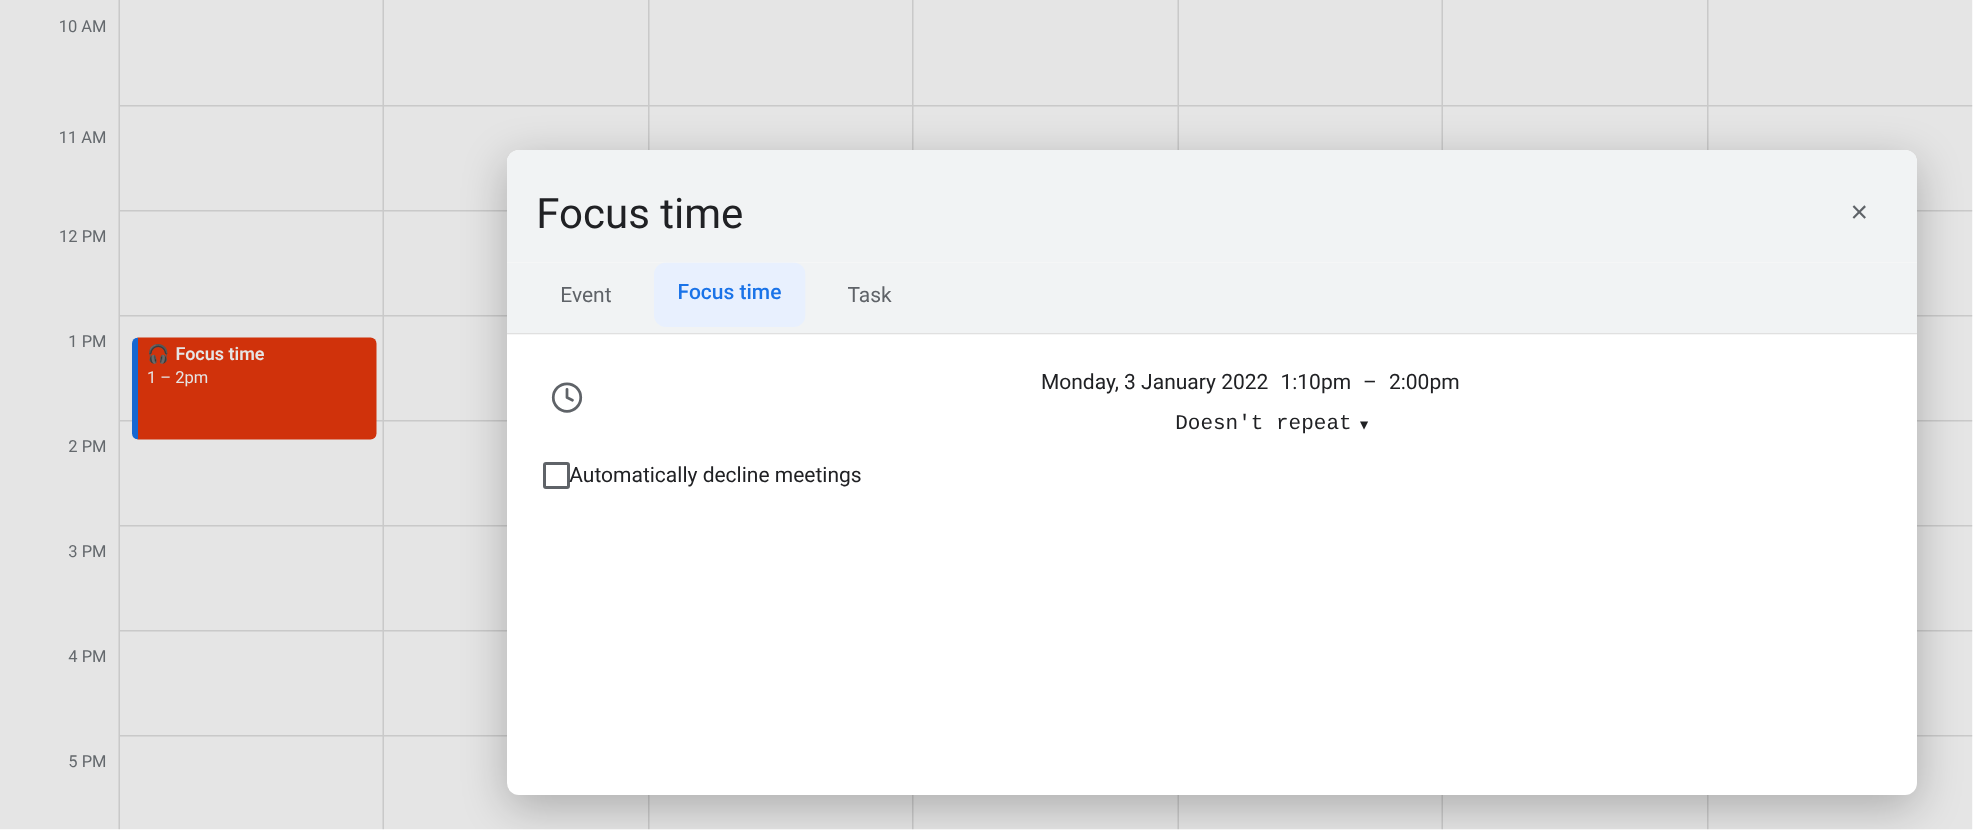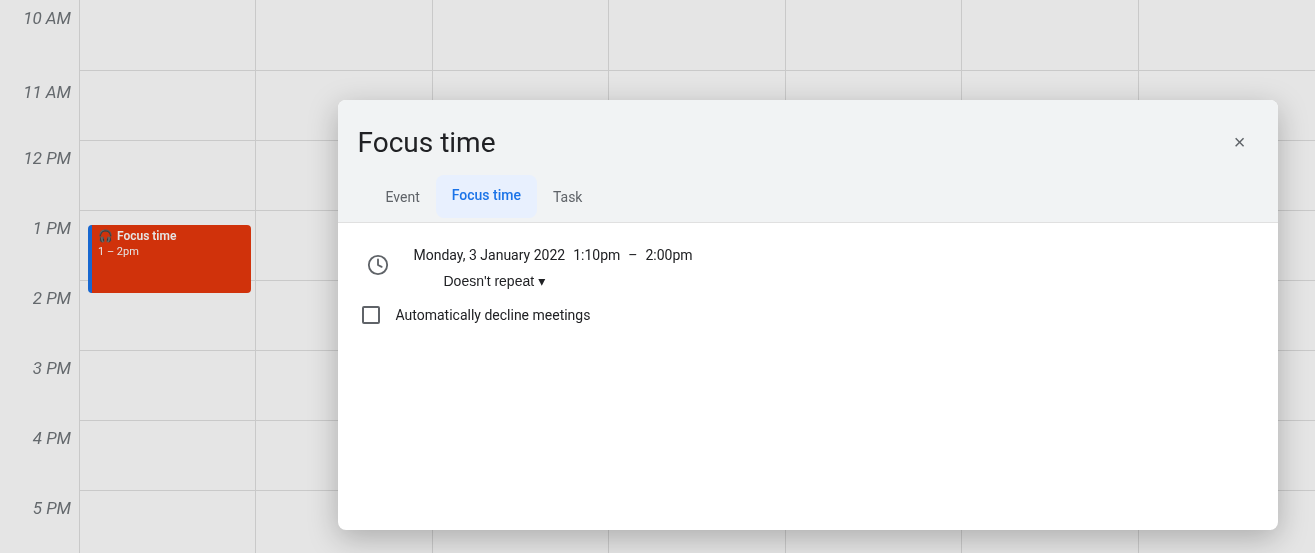--- a/index.html
+++ b/index.html
@@ -25,24 +25,23 @@
     .time-gutter {
       width: 80px;
       flex-shrink: 0;
       border-right: 1px solid #e0e0e0;
       position: relative;
     }
 
     .time-label {
       position: absolute;
       right: 8px;
-      font-size: 17px;
+      font-size: 11px;
       color: #70757a;
       transform: translateY(-50%);
-      font-style: italic;
     }
 
     .calendar-grid {
       flex: 1;
       display: grid;
       grid-template-columns: repeat(7, 1fr);
       position: relative;
     }
 
     .grid-col {
@@ -141,22 +140,22 @@
       transition: background 0.15s;
       flex-shrink: 0;
       align-self: flex-start;
       margin-top: 8px;
     }
 
     
     .tabs {
       display: flex;
       align-items: center;
-      gap: 0;
-      padding: 0 32px;
+      gap: 12px;
+      padding: 0 20px;
       background: #f1f3f4;
       border-bottom: 1px solid #e0e0e0;
     }
 
     .tab {
       padding: 12px 16px;
       font-size: 14px;
       color: #5f6368;
       cursor: pointer;
       border-bottom: 3px solid transparent;
@@ -197,20 +196,21 @@
       flex-shrink: 0;
       margin-top: 2px;
       color: #5f6368;
     }
 
     .row-content {
       flex: 1;
       display: flex;
       flex-direction: column;
       gap: 8px;
+      align-items: center;
     }
 
     .datetime-line {
       font-size: 14px;
       color: #202124;
       display: flex;
       align-items: center;
       gap: 8px;
     }
 
@@ -224,28 +224,27 @@
     .repeat-btn {
       display: inline-flex;
       align-items: center;
       gap: 4px;
       font-size: 14px;
       color: #202124;
       background: none;
       border: none;
       cursor: pointer;
       padding: 0;
-      font-family: Liberation Sans, sans-serif;
+      font-family: Liberation Mono, monospace;
       margin-left: 30px;
     }
 
     .checkbox-row {
       display: flex;
       align-items: center;
-      gap: 16px;
       margin-top: 8px;
     }
 
     .checkbox-square {
       width: 18px;
       height: 18px;
       border: 2px solid #5f6368;
       border-radius: 2px;
       flex-shrink: 0;
     }

